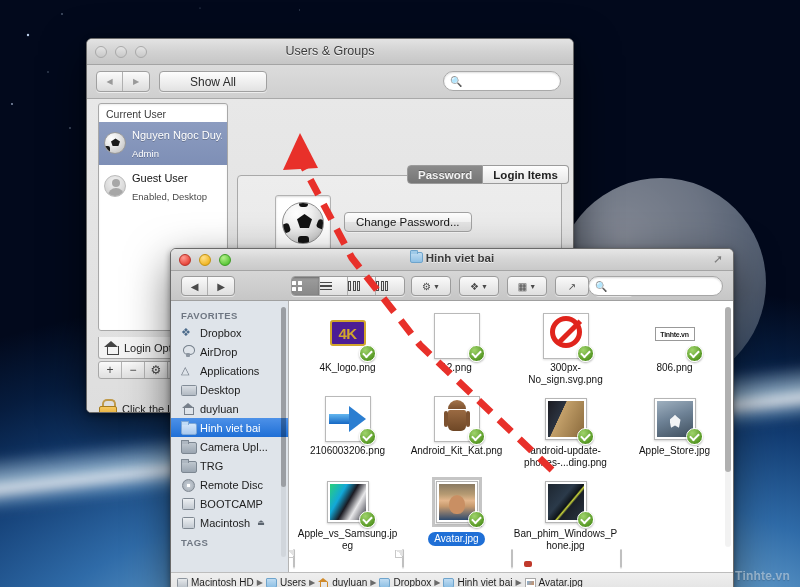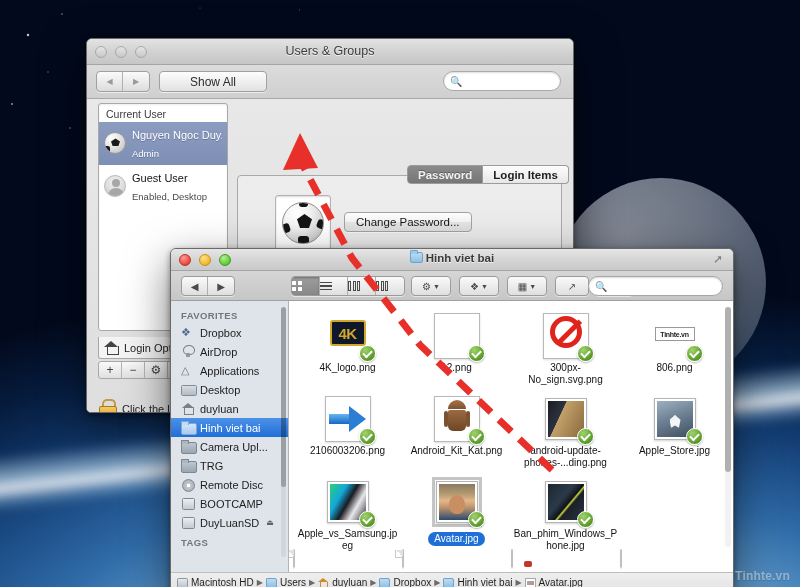--- a/index.html
+++ b/index.html
@@ -251,21 +251,21 @@
     display:flex; align-items:center; justify-content:center; }
   .badge::after { content:""; width:7px; height:4px; border-left:2px solid #fff; border-bottom:2px solid #fff;
     transform: rotate(-45deg); margin-top:-2px; }
   .docbox { position:absolute; inset:0; background:#fff; border:1px solid #b9b9b9; box-shadow:0 1px 2px rgba(0,0,0,.14); }
   .fname { font-size:10px; color:#121212; line-height:1.2; word-break:break-word; }
   .fname.sel { background:#1f6fd6; color:#fff; border-radius:8px; padding:1px 6px; display:inline-block; }
   .cell.selected .thumb { outline:3px solid rgba(150,150,150,.55); outline-offset:-1px; }
 
   
   .t-4k { position:absolute; left:5px; top:7px; width:36px; height:26px; border-radius:3px;
-    background:#0f172a; border:2.5px solid #d1a62c; display:flex; align-items:center; justify-content:center;
+    background:#4c1d95; border:2.5px solid #d1a62c; display:flex; align-items:center; justify-content:center;
     font-size:15px; font-weight:bold; color:#d1a62c; letter-spacing:-.5px; }
   .t-nosign { position:absolute; left:7px; top:3px; width:32px; height:32px; border-radius:50%;
     border:5px solid #e0241c; }
   .t-nosign::after { content:""; position:absolute; left:-2px; top:9px; width:32px; height:5px; background:#e0241c; transform:rotate(-45deg); }
   .t-tinhte { position:absolute; left:3px; top:14px; width:40px; height:14px; background:#fff;
     border:1px solid #999; display:flex; align-items:center; justify-content:center;
     font-size:7px; font-weight:bold; color:#222; letter-spacing:-.3px; }
   .t-arrow { position:absolute; left:4px; top:10px; width:38px; height:26px; }
   .t-arrow::before { content:""; position:absolute; left:0; top:8px; width:22px; height:10px;
     background: linear-gradient(180deg,#63b6ef,#1668c4); }
@@ -564,21 +564,21 @@
         <div class="sb-item">
             <span class="sb-ic ic-disc"></span>
             <span>Remote Disc</span>
           </div>
         <div class="sb-item">
             <span class="sb-ic ic-drive"></span>
             <span>BOOTCAMP</span>
           </div>
         <div class="sb-item">
             <span class="sb-ic ic-drive"></span>
-            <span>DuyLuanSD</span>
+            <span>Macintosh</span>
             <span class="eject">⏏</span>
           </div>
         <div class="sb-hdr">TAGS</div>
 
         <div class="sb-scroll">
             <i></i>
           </div>
       </div>
 
       <div class="fcontent">

